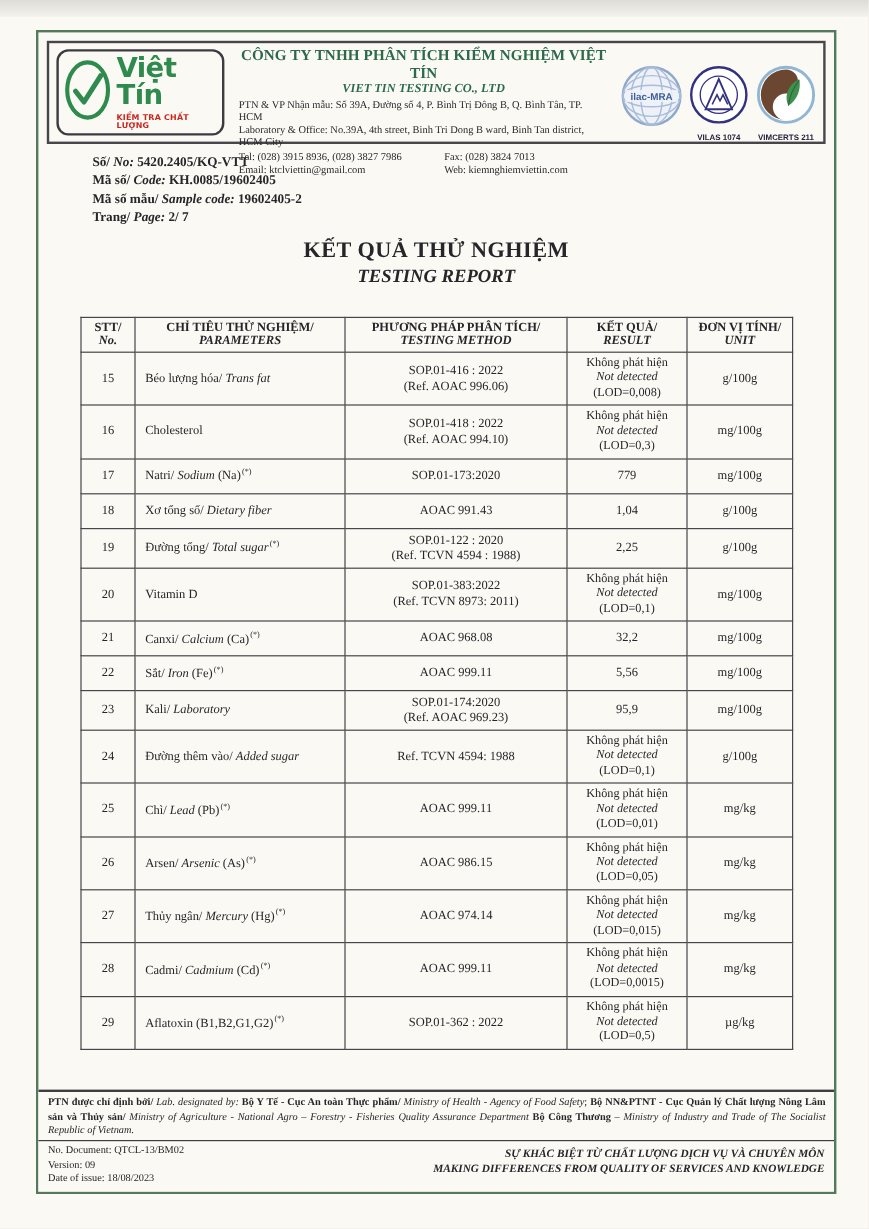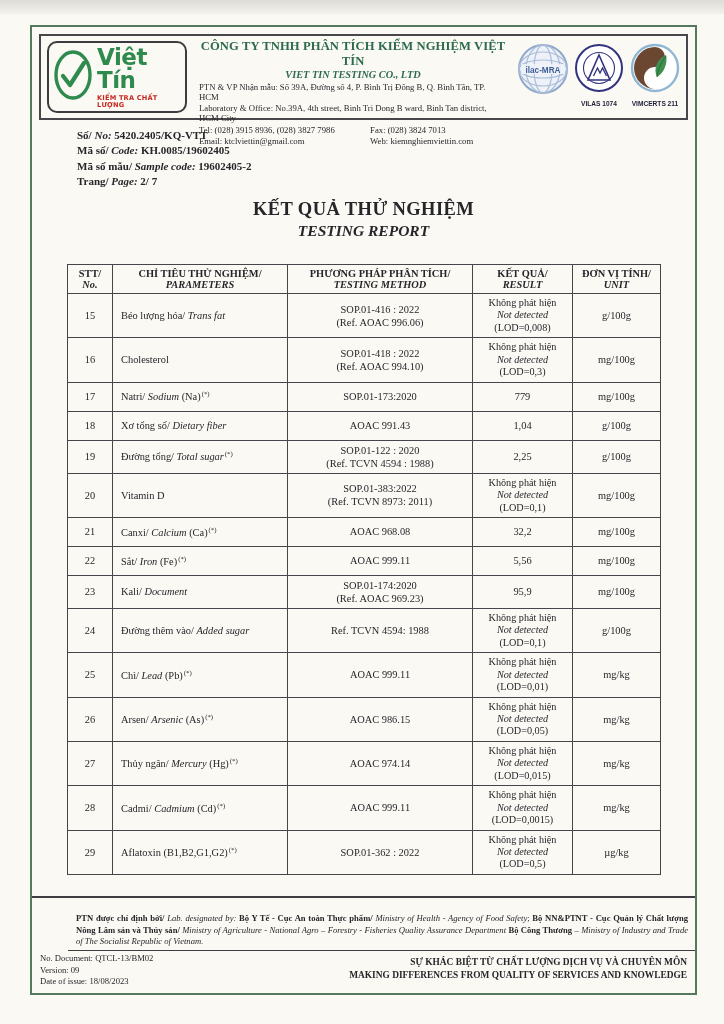--- a/index.html
+++ b/index.html
@@ -21,21 +21,21 @@
   .tagline{font-family:"DejaVu Sans","Liberation Sans",sans-serif;font-weight:bold;
            font-size:6.6px;color:#c8271f;margin-top:3px;letter-spacing:0.2px;}
   .company{flex:1;padding:3px 6px 19px 8px;min-width:0;}
   .co-name{font-size:12.6px;font-weight:bold;color:#2d6a4c;text-align:center;letter-spacing:0.1px;}
   .co-name-en{font-size:10.3px;font-weight:bold;font-style:italic;color:#2d6a4c;text-align:center;}
   .co-line{font-size:8.7px;color:#2a2a2e;margin-top:1.5px;}
   .co-cols{display:flex;font-size:8.7px;margin-top:1.5px;}
   .co-cols .l{flex:1.25;}
   .co-cols .r{flex:1;}
   .badges{width:168px;display:flex;align-items:flex-start;justify-content:flex-end;
-          gap:4px;padding:7px 5px 0 0;}
+          gap:4px;padding:18px 5px 0 0;}
   .badge{display:flex;flex-direction:column;align-items:center;width:52px;}
   .badge-caption{font-family:"Liberation Sans","DejaVu Sans",sans-serif;font-weight:bold;
                  font-size:6.6px;color:#23233d;margin-top:3px;white-space:nowrap;}
 
   
   .doc-info{position:absolute;left:45px;top:101px;font-size:11px;line-height:1.4;}
   .doc-line .b{font-weight:bold;}
   .doc-line .bi{font-weight:bold;font-style:italic;}
 
   
@@ -54,28 +54,28 @@
   .cell-no{}
   .cell-method div{line-height:1.25;}
   .cell-result div{line-height:1.22;font-size:10.2px;}
   .cell-result{line-height:1.25;}
   .it{font-style:italic;}
   sup.star{font-size:6.8px;vertical-align:super;margin-left:1px;}
   tr.short td{height:22px;}
 
   
   .footer{position:absolute;left:0;right:0;bottom:0;border-top:2px solid #3e3e42;background:#fbf9f4;}
-  .designation{font-size:8.6px;line-height:1.32;padding:15px 7px 3px 8px;
-               border-bottom:1.6px solid #3e3e42;text-align:justify;margin-left:36px;}
+  .designation{font-size:8.6px;line-height:1.32;padding:3px 7px 3px 8px;
+               border-bottom:1.6px solid #3e3e42;text-align:justify;}
   .designation .bold{font-weight:bold;}
   .designation .italic{font-style:italic;}
   .footer-bottom{display:flex;justify-content:space-between;align-items:flex-start;
                  padding:2px 8px 5px 8px;}
   .doc-meta{font-size:8.6px;line-height:1.35;}
-  .slogan{text-align:right;font-weight:bold;font-size:9.4px;
+  .slogan{text-align:right;font-weight:bold;font-style:italic;font-size:9.4px;
           line-height:1.4;padding-top:3px;}
 </style>
 </head>
 <body>
 
 <div class="page">
   <div class="scan-edge"></div>
 
   <div class="border-box">
 
@@ -293,21 +293,21 @@
             <td class="cell-no">22</td>
             <td class="cell-param"><span>Sắt/ </span><span class="it">Iron</span><span> (Fe)</span><sup class="star">(*)</sup></td>
             <td class="cell-method">
               <div>AOAC 999.11</div>
             </td>
             <td class="cell-result">5,56</td>
             <td class="cell-unit">mg/100g</td>
           </tr>
           <tr>
             <td class="cell-no">23</td>
-            <td class="cell-param"><span>Kali/ </span><span class="it">Document</span></td>
+            <td class="cell-param"><span>Kali/ </span><span class="it">Laboratory</span></td>
             <td class="cell-method">
               <div>SOP.01-174:2020</div>
               <div>(Ref. AOAC 969.23)</div>
             </td>
             <td class="cell-result">95,9</td>
             <td class="cell-unit">mg/100g</td>
           </tr>
           <tr>
             <td class="cell-no">24</td>
             <td class="cell-param"><span>Đường thêm vào/ </span><span class="it">Added sugar</span></td>

